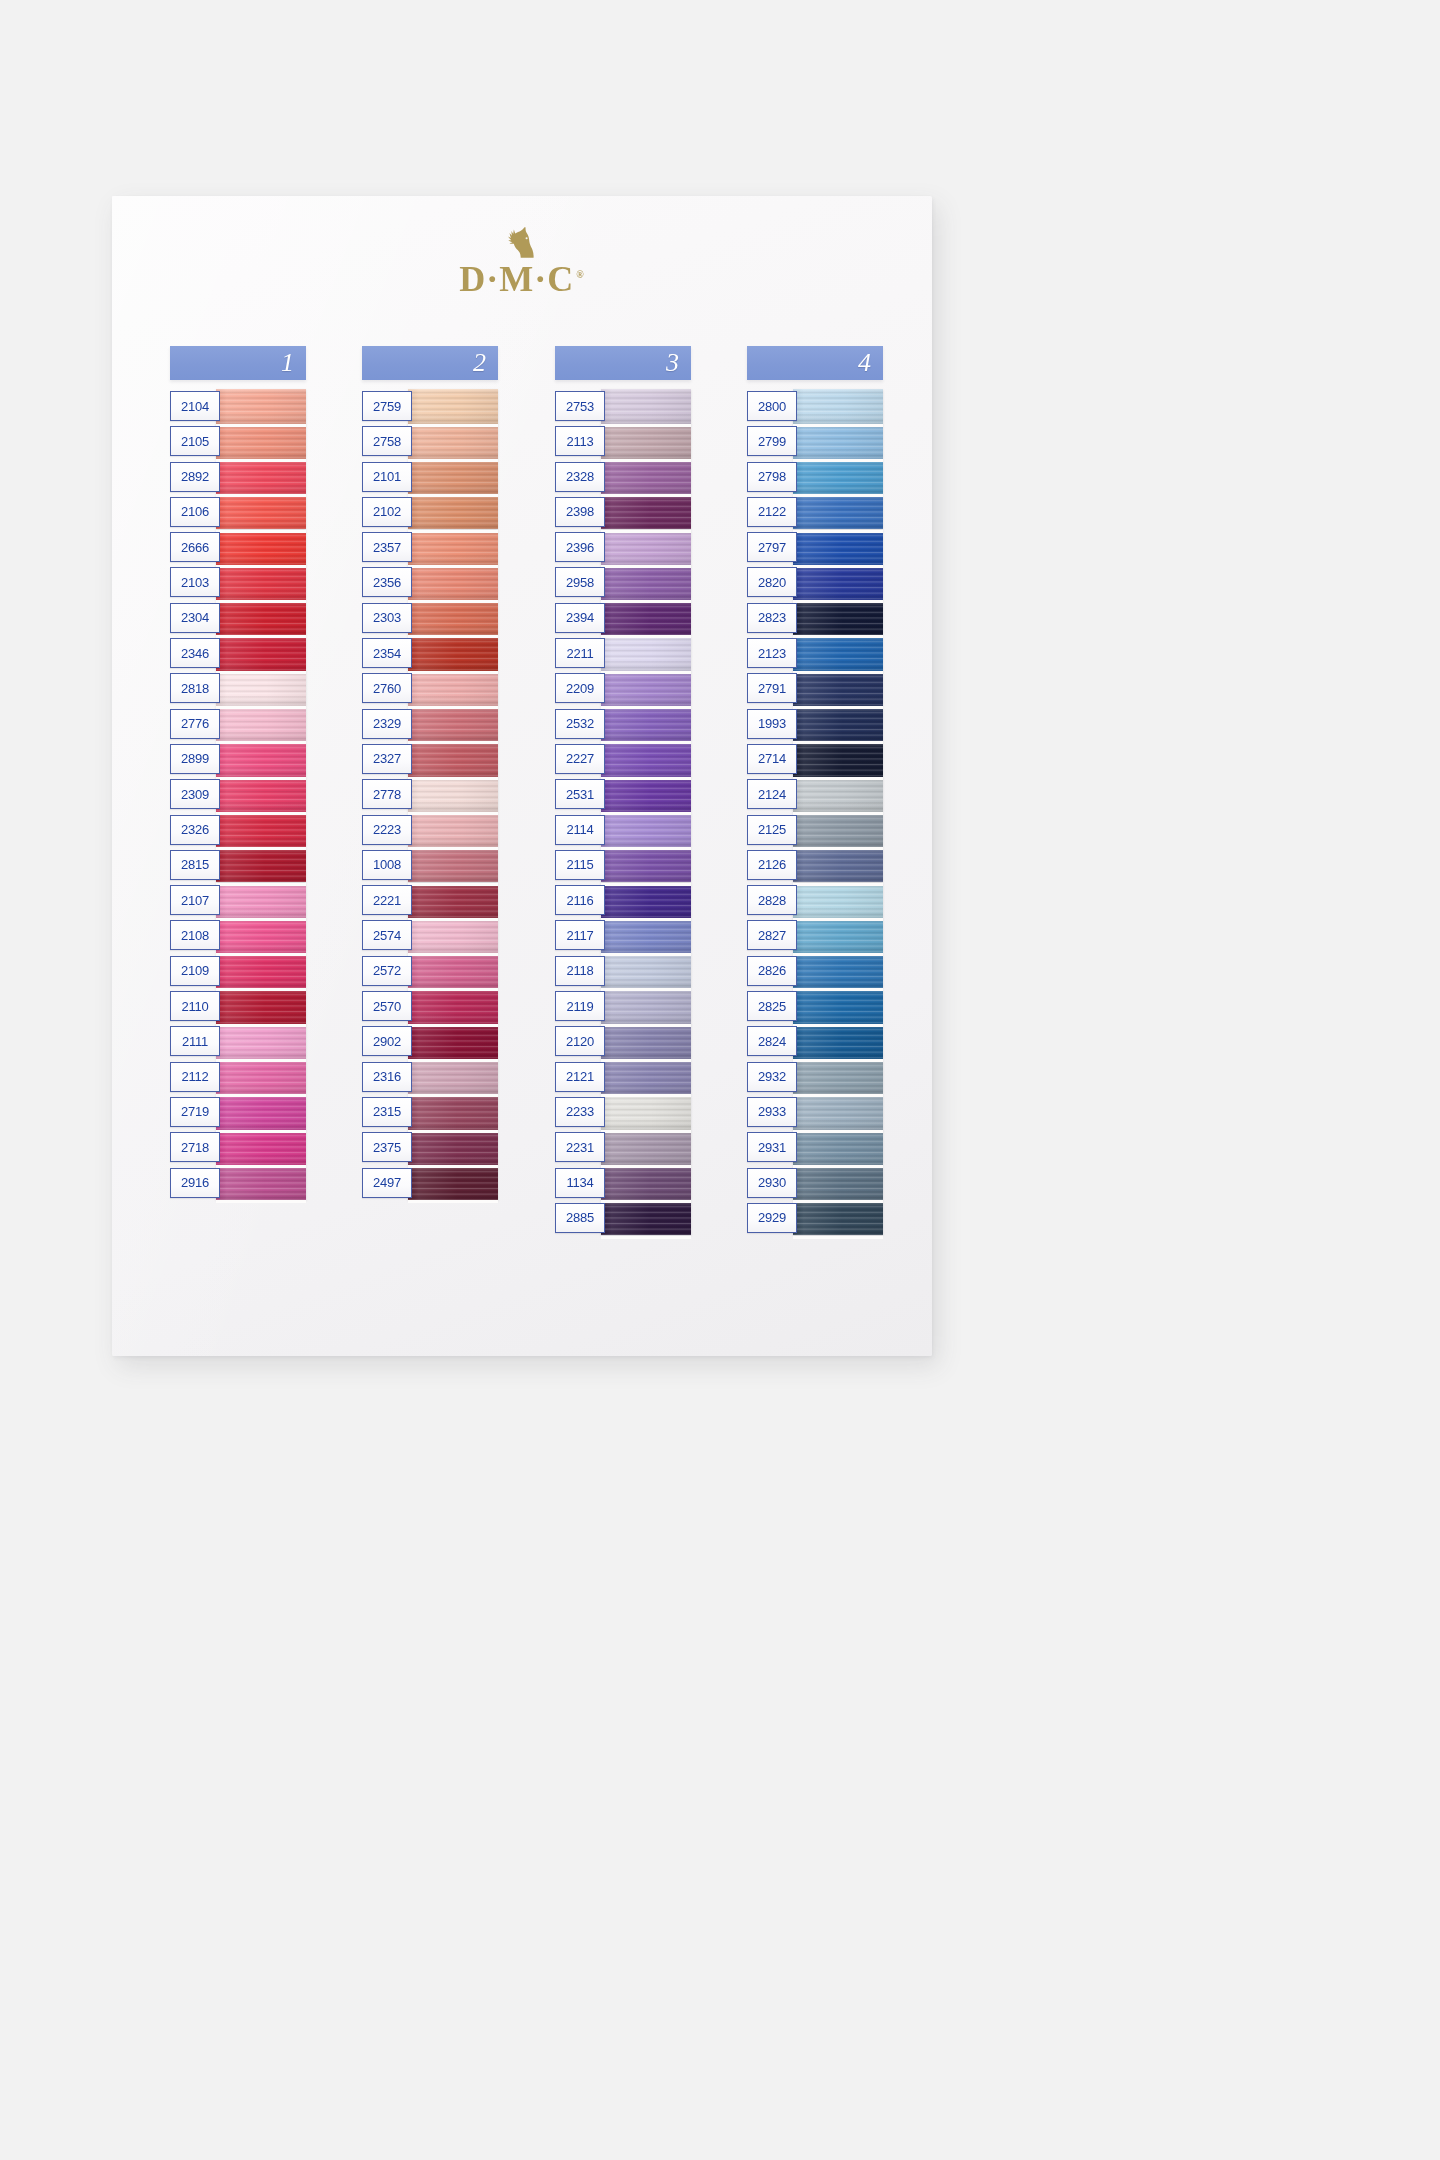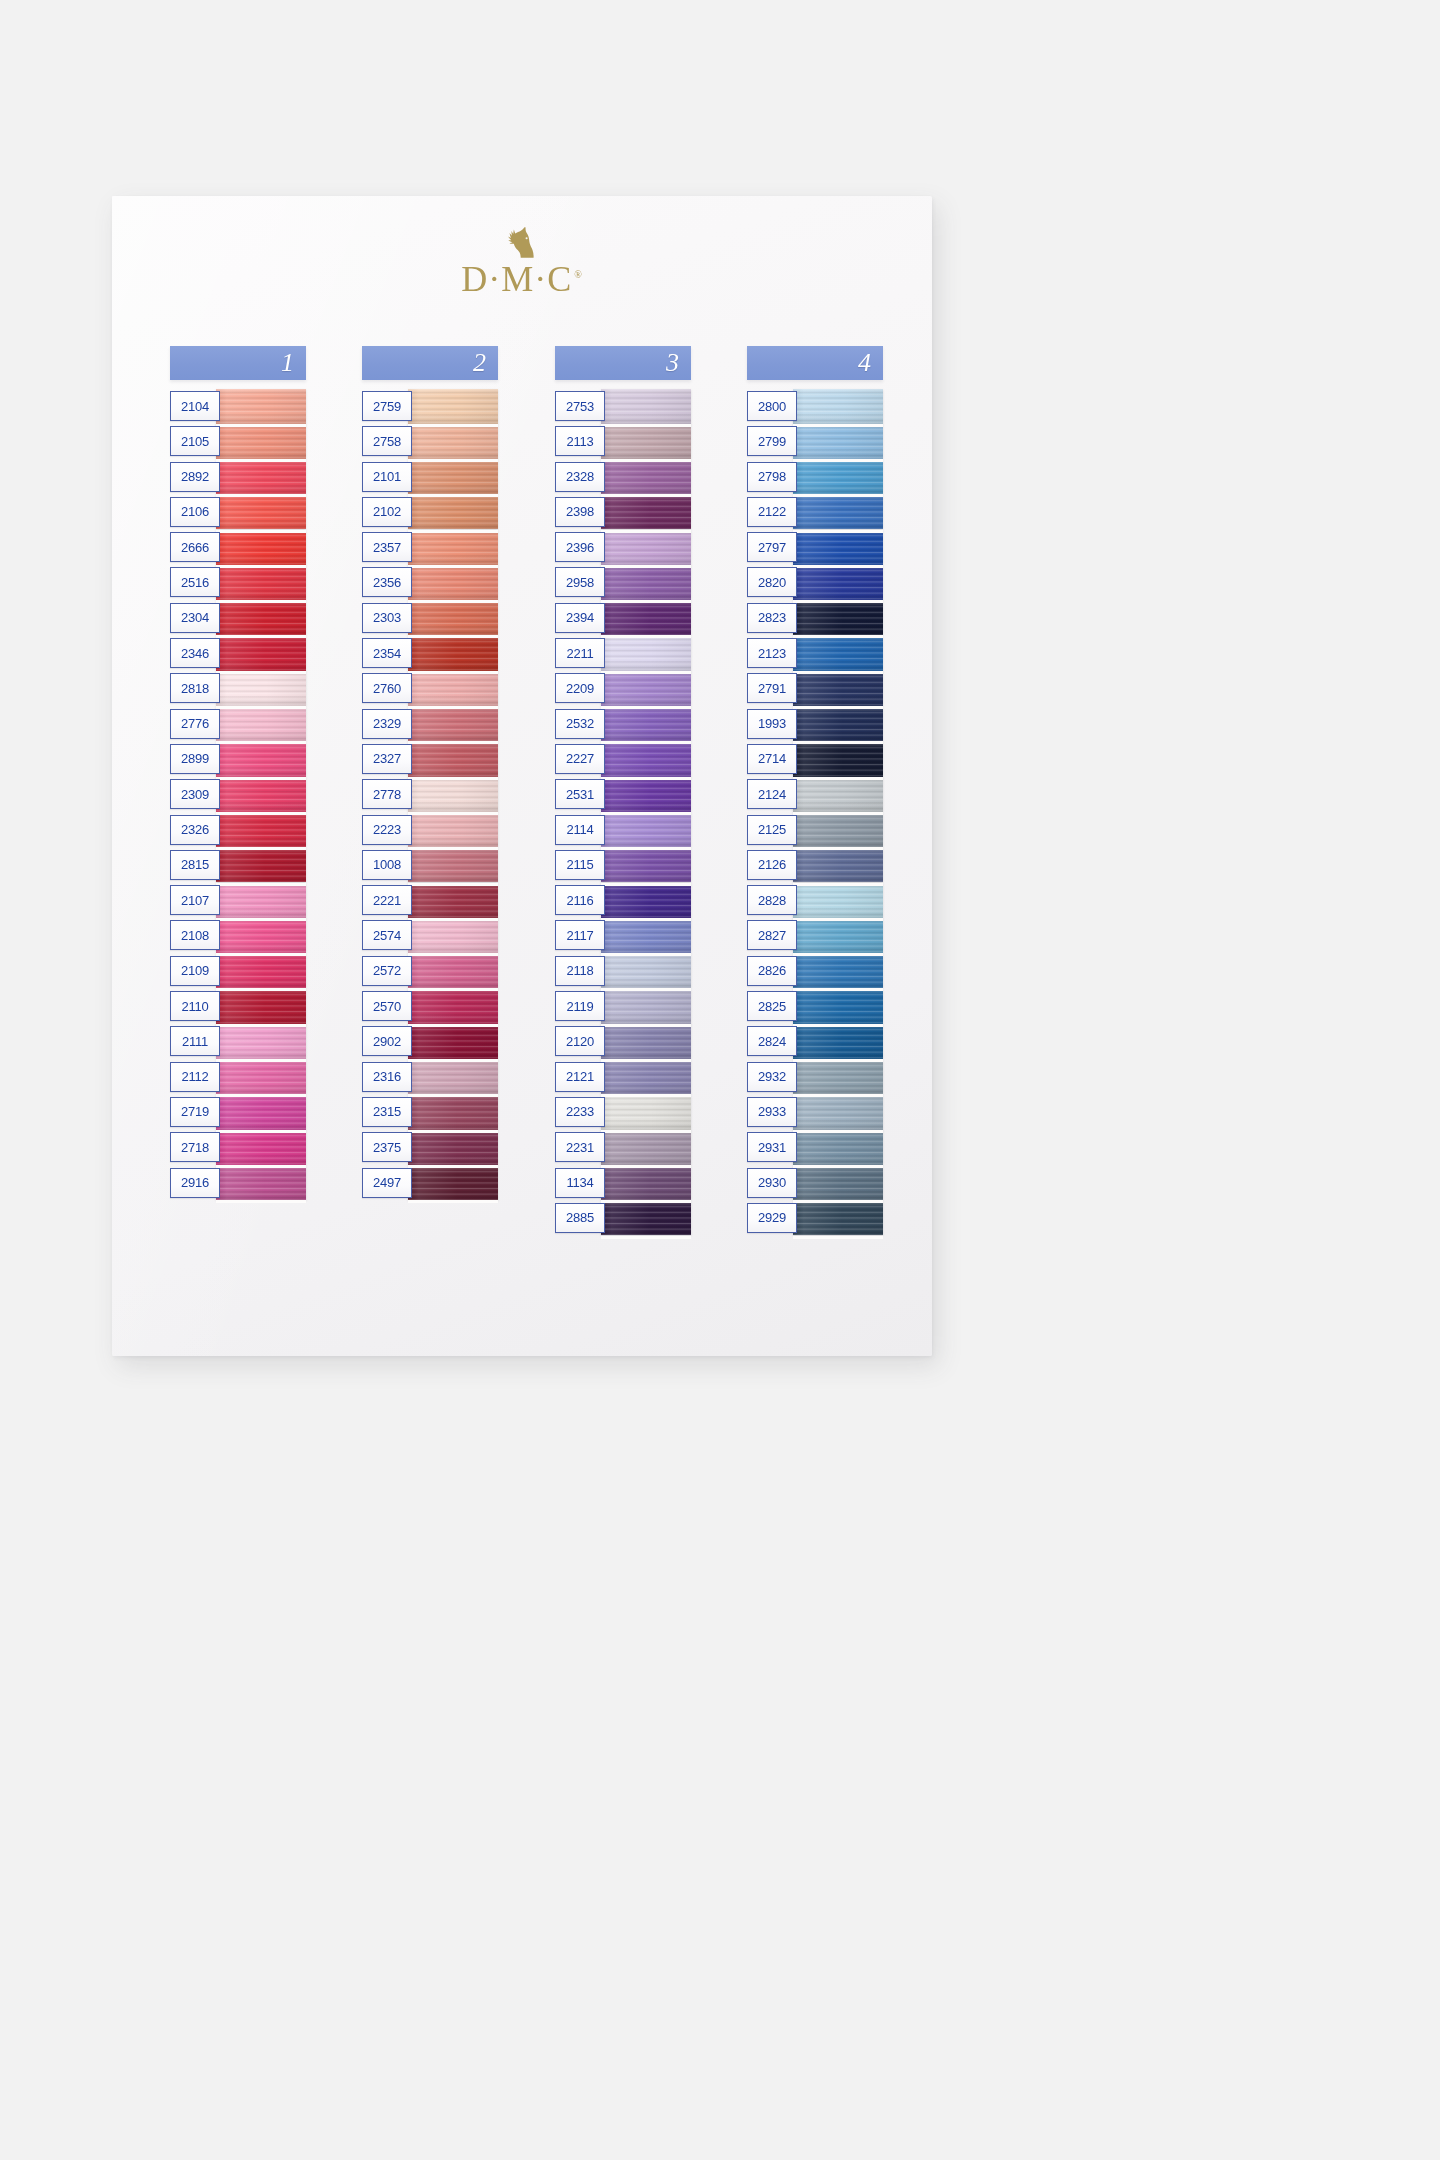--- a/index.html
+++ b/index.html
@@ -49,21 +49,21 @@
     display: block;
     margin: 0 auto -4px auto;
     width: 36px;
     height: 38px;
   }
   #logo-word {
     font-family: "Liberation Serif", serif;
     font-size: 36px;
     letter-spacing: 1px;
     color: #b09a58;
-    font-weight: 400;
+    font-weight: 700;
     position: relative;
     display: inline-block;
     text-align: center;
   }
   #logo-reg {
     font-size: 10px;
     vertical-align: super;
     color: #b09a58;
     margin-left: 2px;
   }
@@ -229,21 +229,21 @@
             <div class="swatch" title="2666" style="background: rgb(239, 58, 53);"></div>
             <div class="gap"></div>
             <div class="code-chip">
               <span class="code-text">2666</span>
             </div>
           </div>
           <div class="thread-row">
             <div class="swatch" title="2103" style="background: rgb(226, 54, 68);"></div>
             <div class="gap"></div>
             <div class="code-chip">
-              <span class="code-text">2516</span>
+              <span class="code-text">2103</span>
             </div>
           </div>
           <div class="thread-row">
             <div class="swatch" title="2304" style="background: rgb(207, 34, 48);"></div>
             <div class="gap"></div>
             <div class="code-chip">
               <span class="code-text">2304</span>
             </div>
           </div>
           <div class="thread-row">

